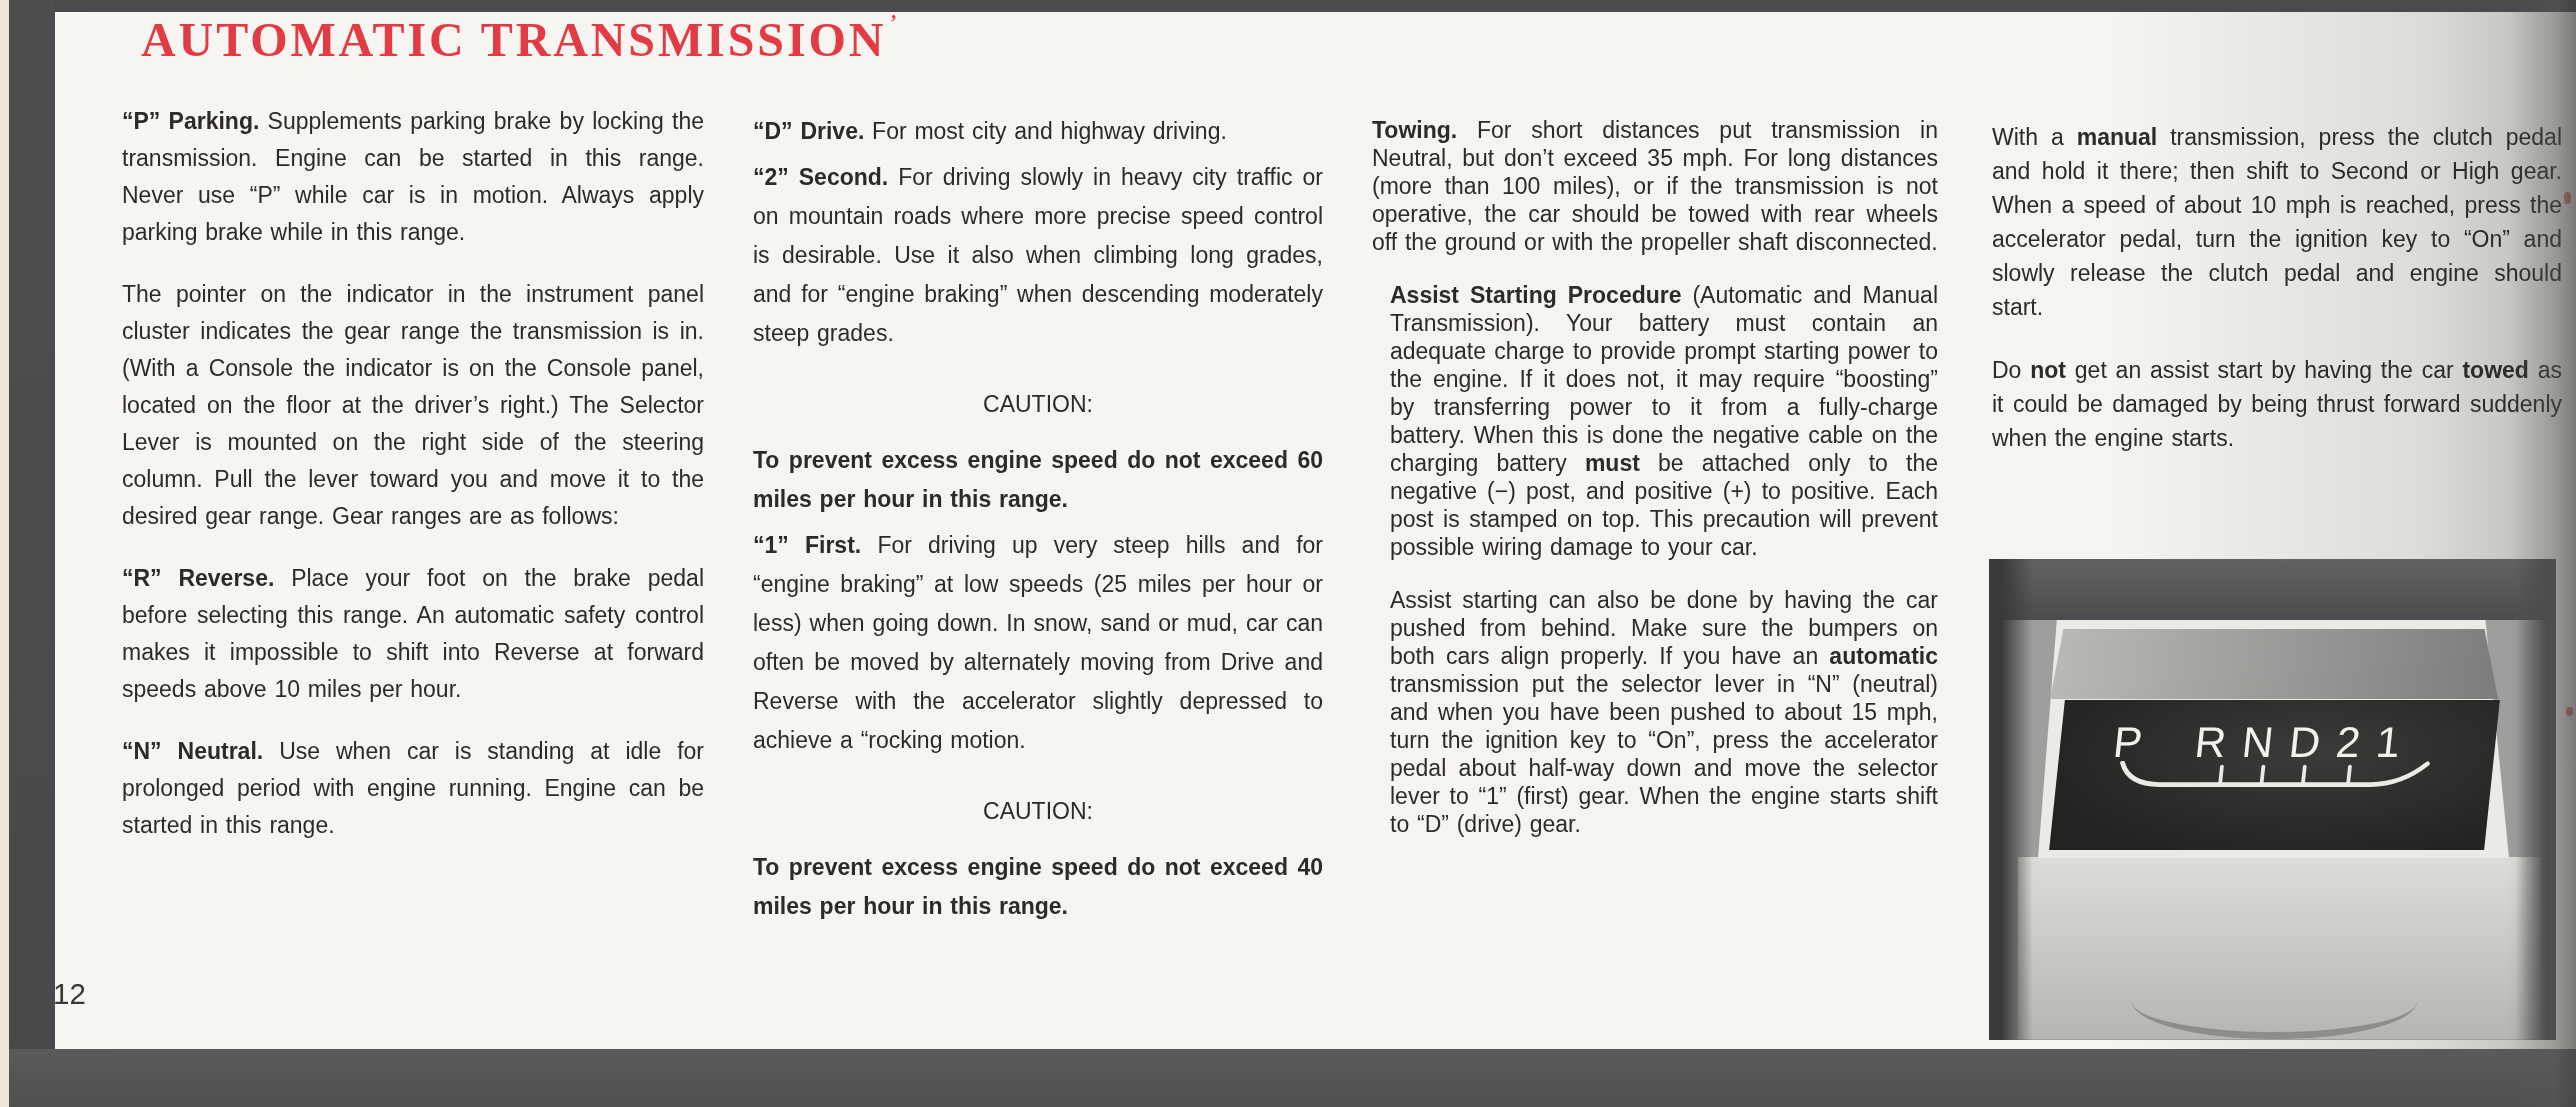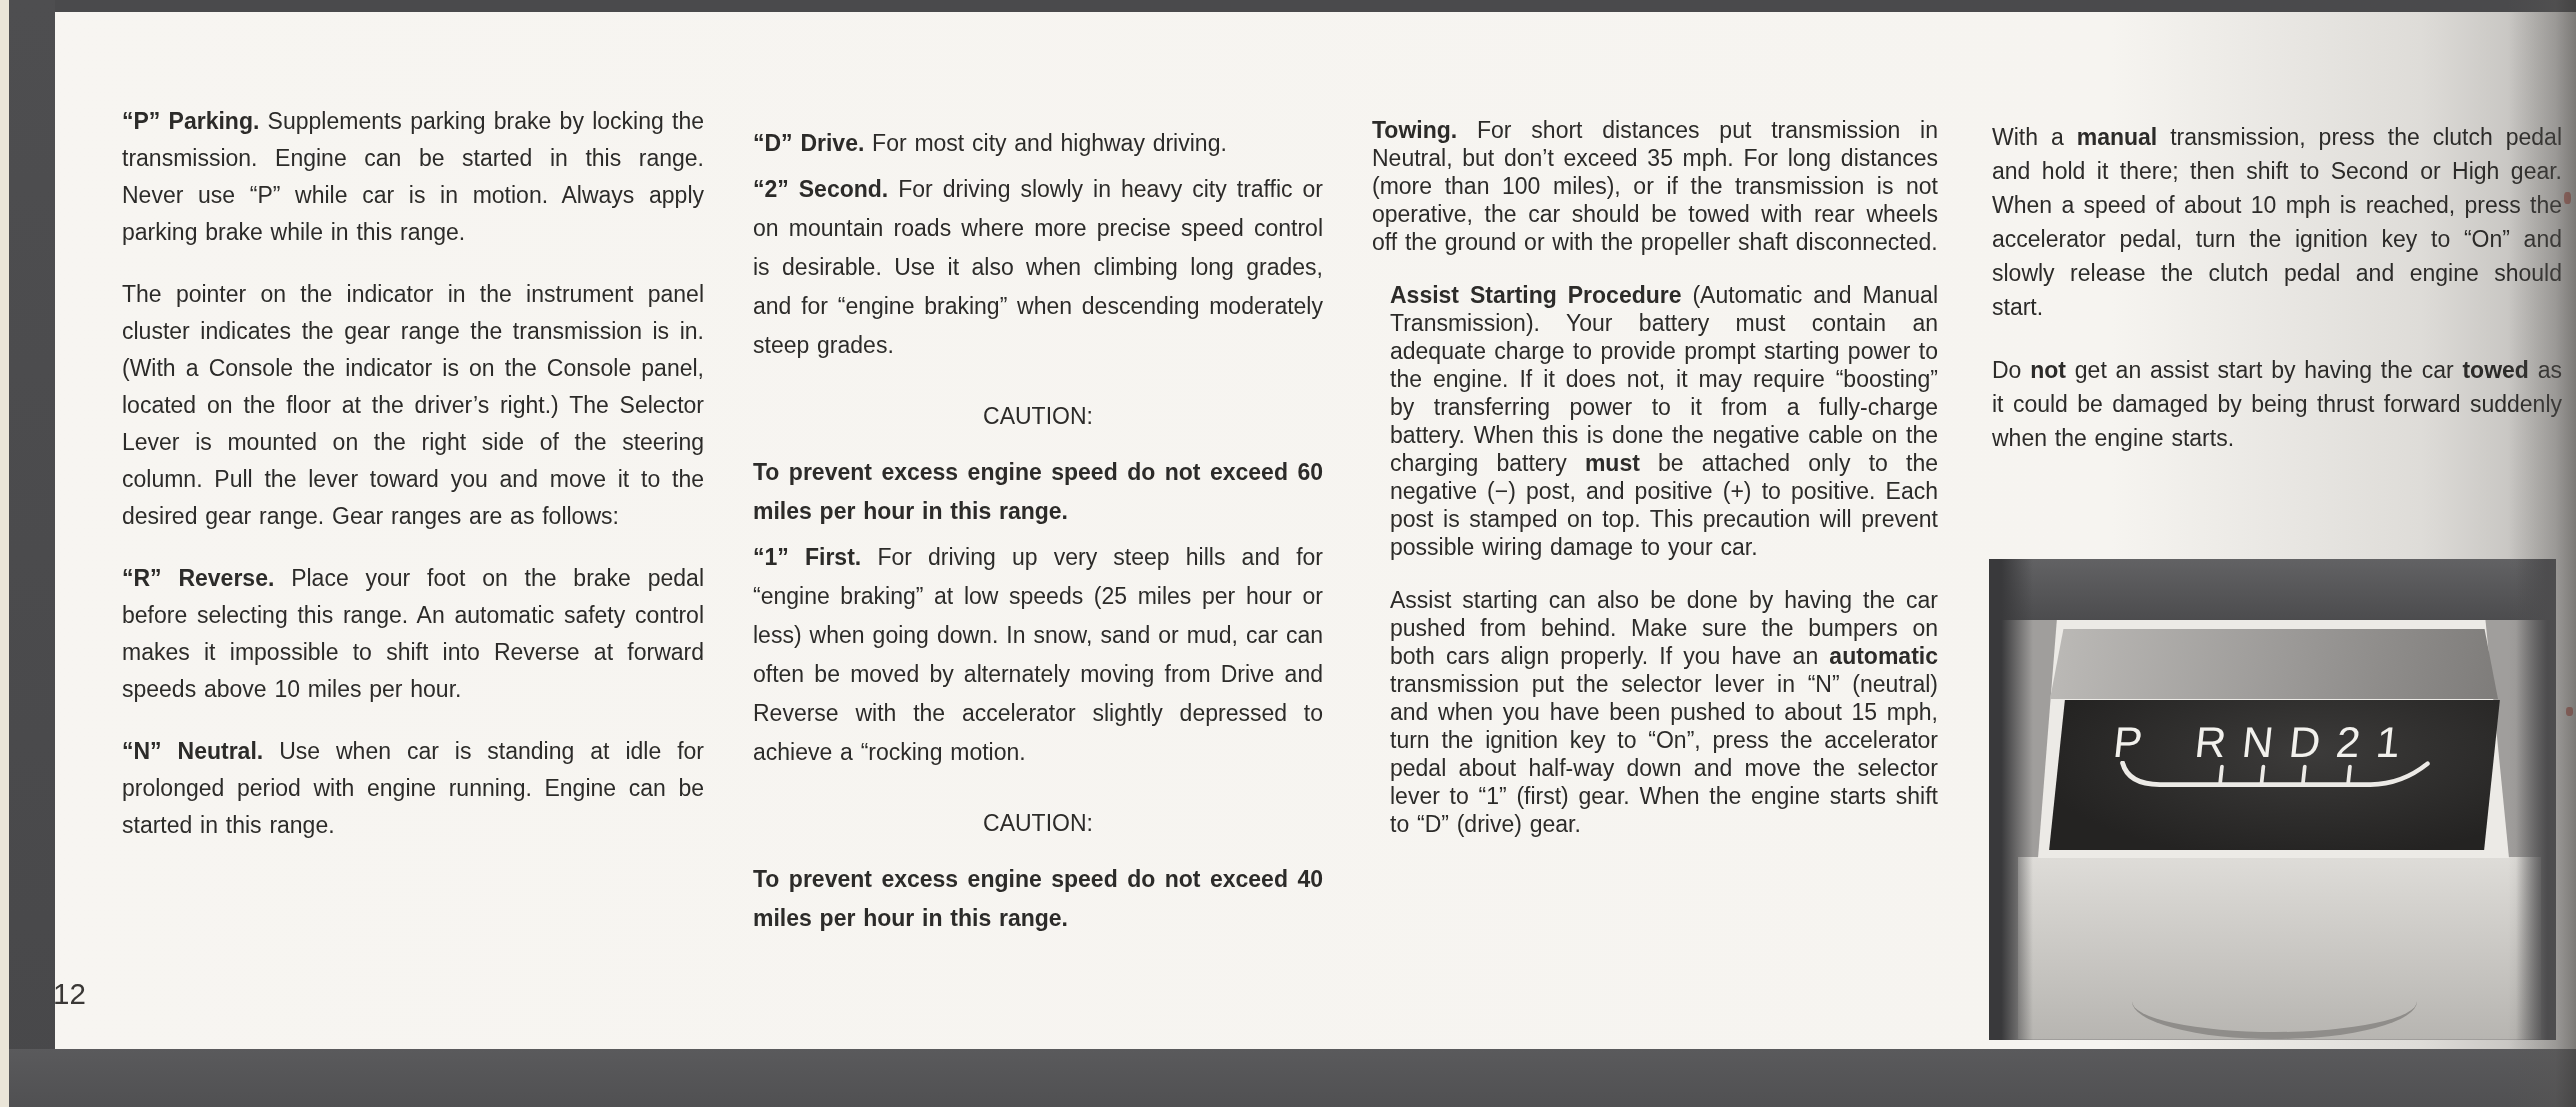--- a/index.html
+++ b/index.html
@@ -16,21 +16,21 @@
                background:linear-gradient(to right,rgba(90,88,86,0),rgba(90,88,86,0.35) 70%,rgba(62,60,58,0.5));}
 
   .page-title{position:absolute;left:141px;top:9.5px;margin:0;
               font-family:"Liberation Serif",serif;font-weight:bold;
               font-size:48px;letter-spacing:2.9px;color:#e23b43;white-space:nowrap;}
   .title-mark{font-size:21px;vertical-align:27px;letter-spacing:0;margin-left:3.8px;}
 
   .col{position:absolute;color:#2c2b29;font-size:23px;text-align:justify;word-spacing:1.4px;}
   .col p{margin:0;}
   .col-1{left:122px;top:103px;width:582px;line-height:37px;}
-  .col-2{left:753px;top:124px;width:570px;line-height:39px;}
+  .col-2{left:753px;top:112px;width:570px;line-height:39px;}
   .col-3{left:1372px;top:116px;width:566px;line-height:28px;}
   .col-4{left:1992px;top:120px;width:570px;line-height:34px;}
   .col-1 p+p{margin-top:25px;}
   .col-2 p+p{margin-top:7px;}
   .col-3 p+p{margin-top:25px;margin-left:18px;}
   .col-4 p+p{margin-top:28.5px;}
   .b{font-weight:bold;}
   p.caution-head{text-align:center;font-weight:normal;margin-top:32px !important;margin-bottom:-1.9px;}
   p.caution-body{font-weight:bold;margin-top:19px !important;}
 
@@ -70,20 +70,21 @@
 </head>
 <body>
 
 <div class="scene">
 
   <div class="paper-strip"></div>
   <div class="frame-top"></div>
   <div class="frame-left"></div>
   <div class="frame-bottom"></div>
 
+  <h1 class="page-title"><span>AUTOMATIC TRANSMISSION</span><span class="title-mark">’</span></h1>
 
   <div class="col col-1">
       <p><span class="b">“P” Parking.</span><span> Supplements parking brake by locking the transmission. Engine can be started in this range. Never use “P” while car is in motion. Always apply parking brake while in this range.</span></p>
       <p><span>The pointer on the indicator in the instrument panel cluster indicates the gear range the transmission is in. (With a Console the indicator is on the Console panel, located on the floor at the driver’s right.) The Selector Lever is mounted on the right side of the steering column. Pull the lever toward you and move it to the desired gear range. Gear ranges are as follows:</span></p>
       <p><span class="b">“R” Reverse.</span><span> Place your foot on the brake pedal before selecting this range. An automatic safety control makes it impossible to shift into Reverse at forward speeds above 10 miles per hour.</span></p>
       <p><span class="b">“N” Neutral.</span><span> Use when car is standing at idle for prolonged period with engine running. Engine can be started in this range.</span></p>
     </div>
   <div class="col col-2">
       <p><span class="b">“D” Drive.</span><span> For most city and highway driving.</span></p>
       <p><span class="b">“2” Second.</span><span> For driving slowly in heavy city traffic or on mountain roads where more precise speed control is desirable. Use it also when climbing long grades, and for “engine braking” when descending moderately steep grades.</span></p>

